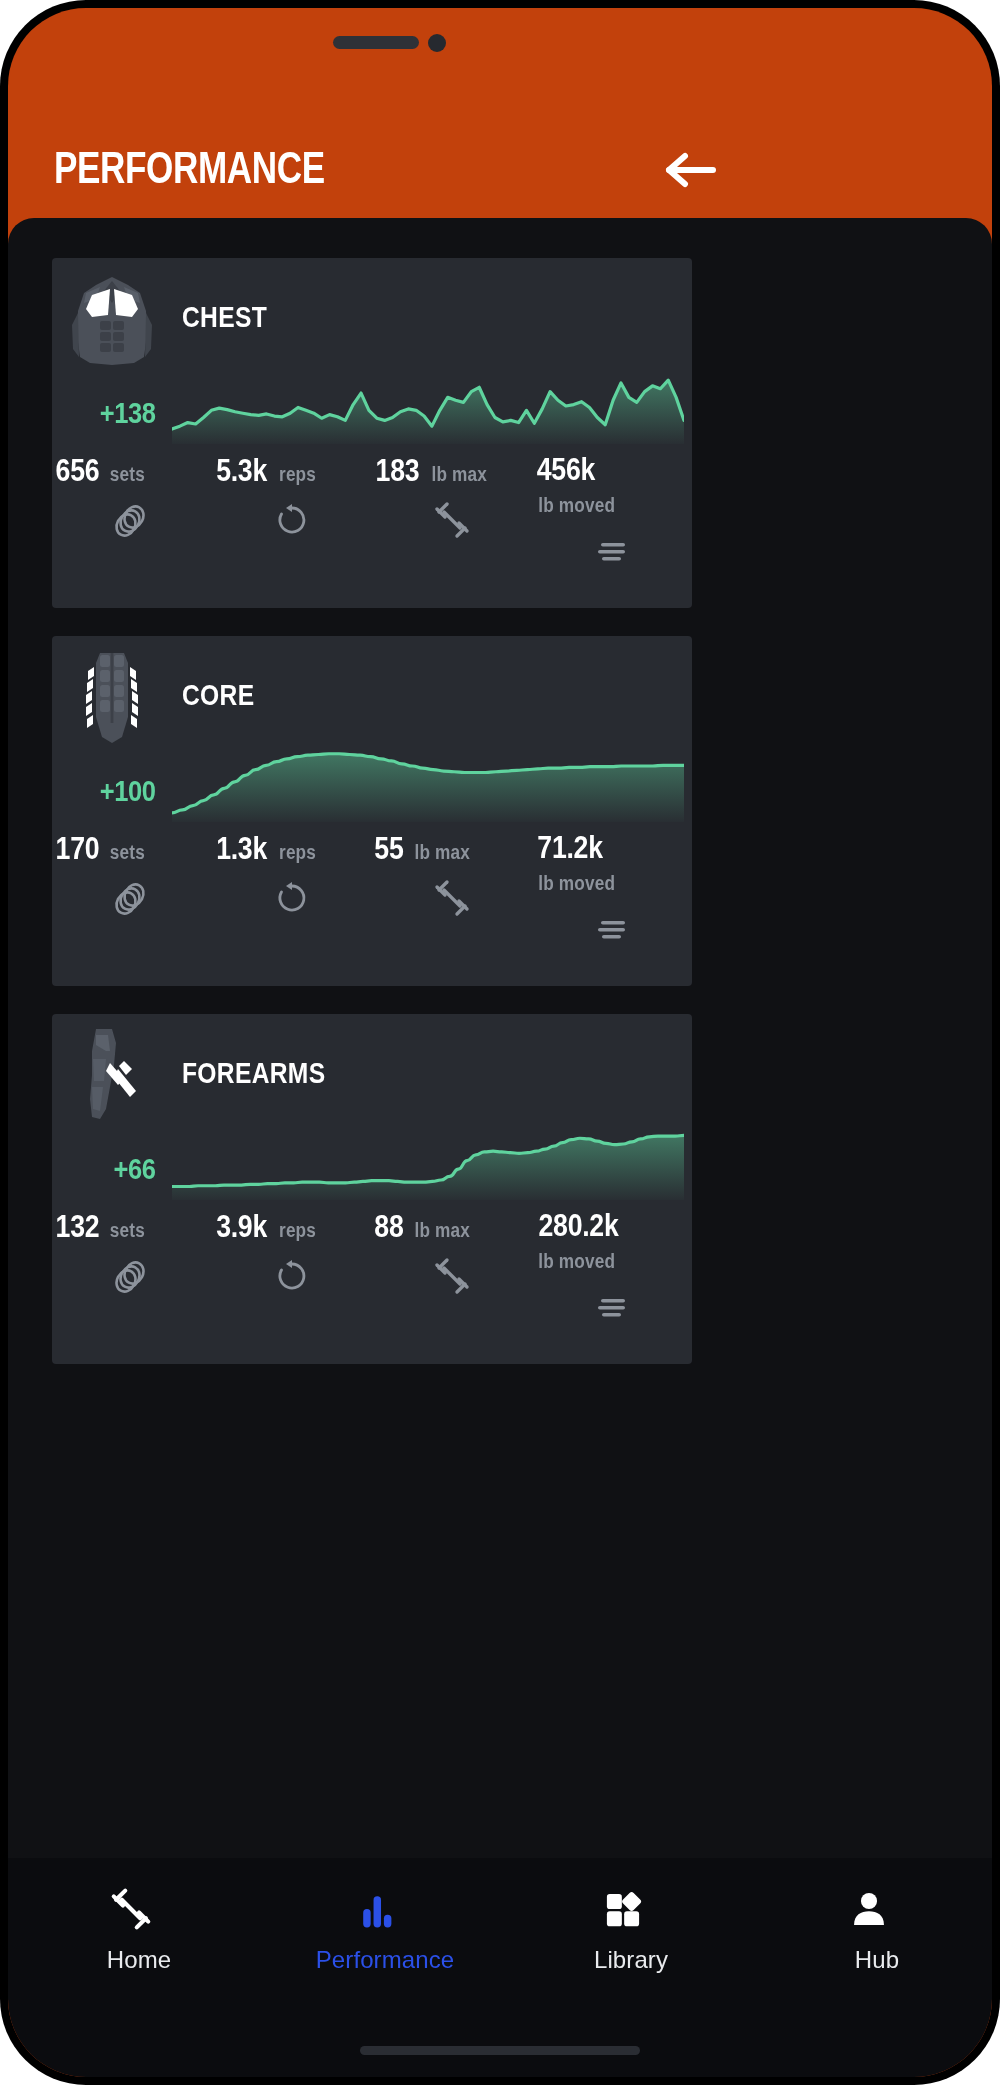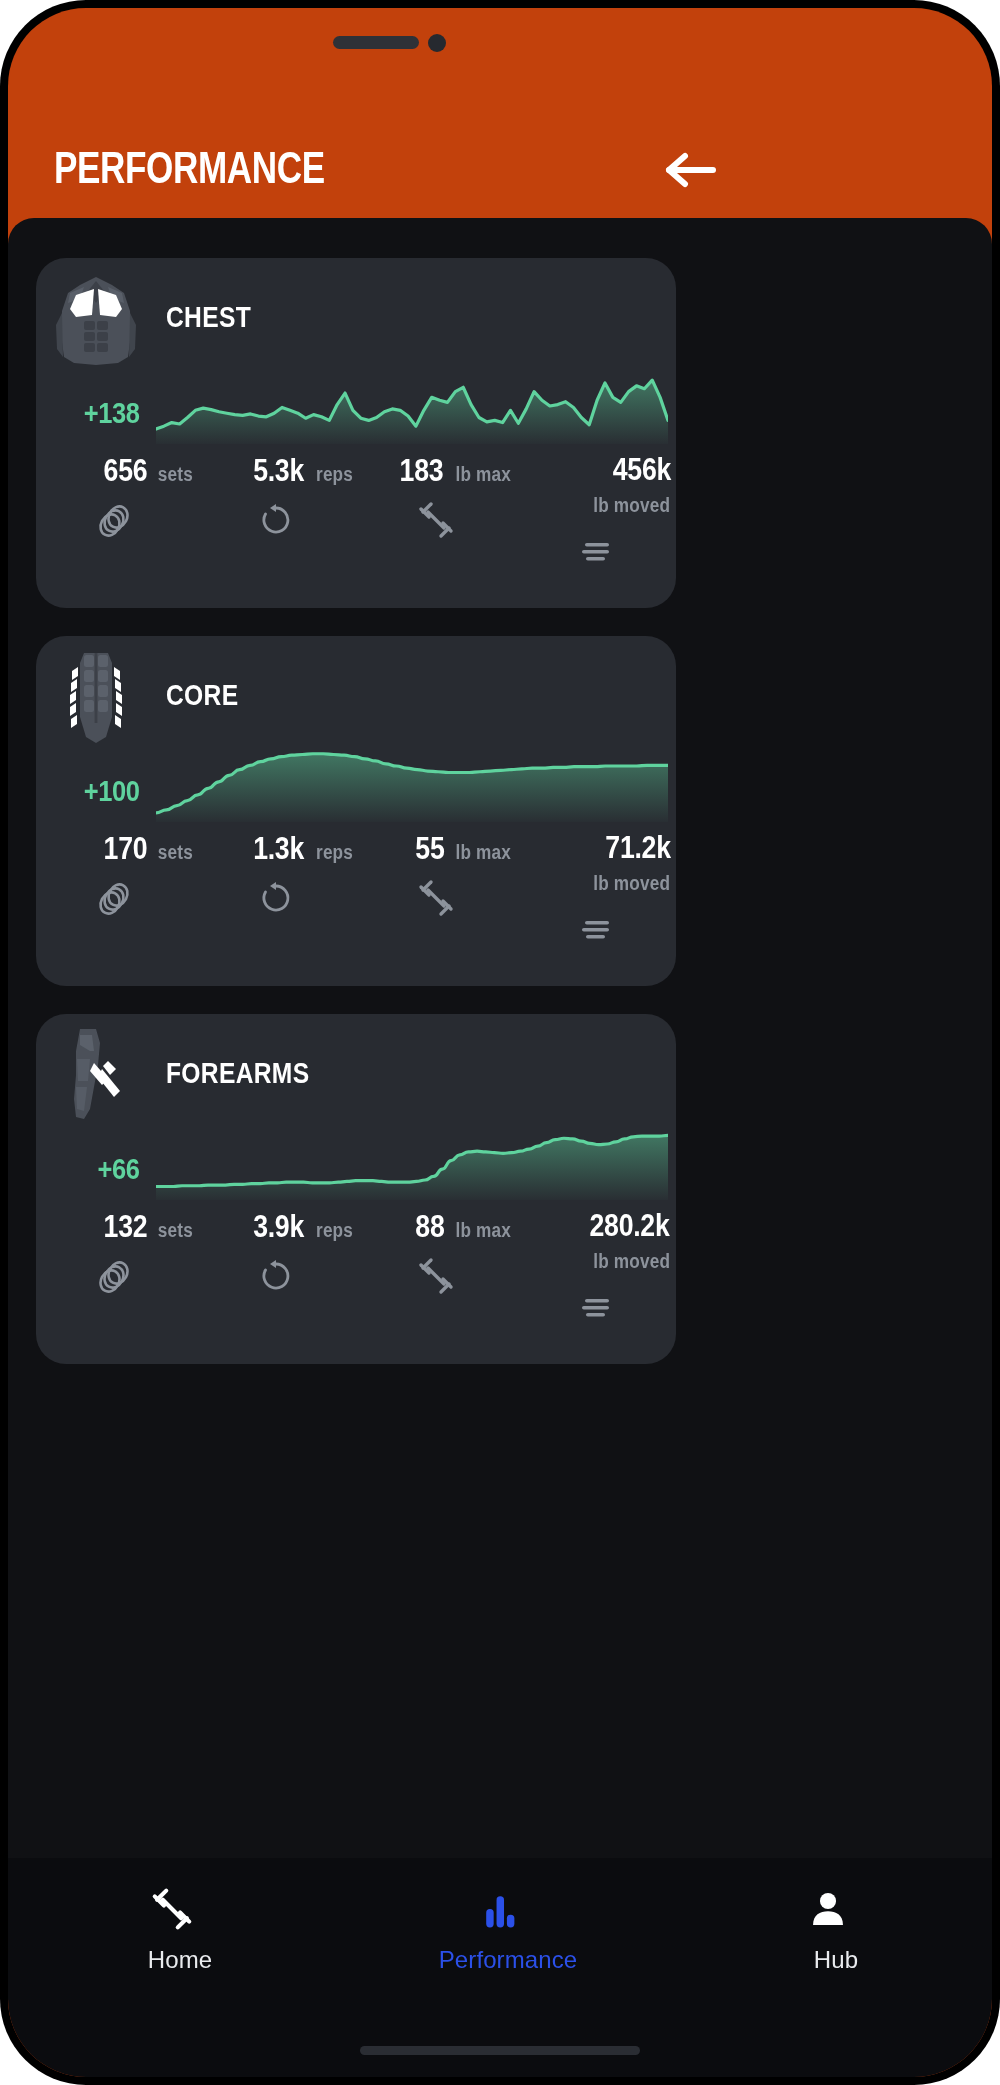--- a/index.html
+++ b/index.html
@@ -76,23 +76,23 @@
 
   
   #body-area {
     position:absolute; left:0; top:210px; width:984px; height:1640px;
     background:#101114;
     border-radius:26px 26px 0 0;
     overflow:hidden;
   }
 
   .card {
-    position:absolute; left:28px; width:640px;
+    position:absolute; left:44px; width:640px;
     background:#282b31;
-    border-radius:30px;
+    border-radius:4px;
     overflow:hidden;
   }
   .card-head {
     position:absolute; left:0; top:0; width:100%; height:118px;
     display:flex; align-items:center;
   }
   .muscle-icon {
     width:92px; height:96px; margin-left:14px; flex:0 0 auto;
     display:block;
   }
@@ -111,21 +111,21 @@
     letter-spacing:-0.5px;
     transform:scaleX(0.85); transform-origin:left center;
     font-family:"Liberation Sans Narrow","Liberation Sans",sans-serif;
   }
   .spark { position:absolute; display:block; }
 
   .stats {
     position:absolute; left:0; width:100%;
     display:flex;
   }
-  .stat { flex:1 1 0; text-align:right; }
+  .stat { flex:1 1 0; text-align:left; }
   .stat .val {
     font-size:31px; font-weight:bold; color:#ffffff;
     letter-spacing:-0.3px; line-height:1;
     transform:scaleX(0.86); display:inline-block;
     font-family:"Liberation Sans Narrow","Liberation Sans",sans-serif;
   }
   .stat .lab {
     margin-top:10px;
     font-size:20px; font-weight:bold; color:#8d939c;
     letter-spacing:0.2px; line-height:1;
@@ -472,20 +472,33 @@
               <g fill="#2b50e8">
                 <rect x="8" y="20" width="6.5" height="16" rx="3.2"></rect>
                 <rect x="17" y="9" width="6.5" height="27" rx="3.2"></rect>
                 <rect x="26" y="25" width="6.5" height="11" rx="3.2"></rect>
               </g>
             </svg>
           </div>
           <div class="nlb">Performance</div>
         </div>
 
+        <div class="navtab">
+          <div class="nic">
+            <svg width="46" height="46" viewBox="0 0 40 40">
+              <g fill="#ffffff">
+                <rect x="6" y="7" width="13" height="13" rx="2.5"></rect>
+                <rect x="21" y="7" width="13" height="13" rx="2.5" transform="rotate(45 27.5 13.5)"></rect>
+                <rect x="6" y="22" width="13" height="13" rx="2.5"></rect>
+                <rect x="21" y="22" width="13" height="13" rx="2.5"></rect>
+              </g>
+            </svg>
+          </div>
+          <div class="nlb">Library</div>
+        </div>
 
         <div class="navtab">
           <div class="nic">
             <svg width="46" height="46" viewBox="0 0 40 40">
               <circle cx="20" cy="13" r="7" fill="#ffffff"></circle>
               <path d="M7 34 C7 25 13 22 20 22 C27 22 33 25 33 34 Z" fill="#ffffff"></path>
             </svg>
           </div>
           <div class="nlb">Hub</div>
         </div>

